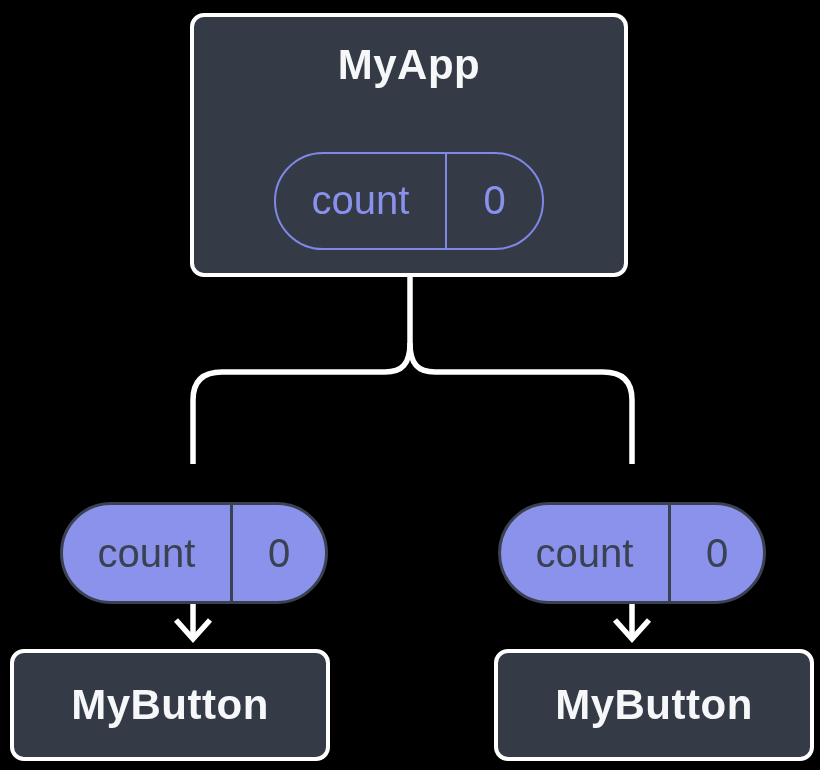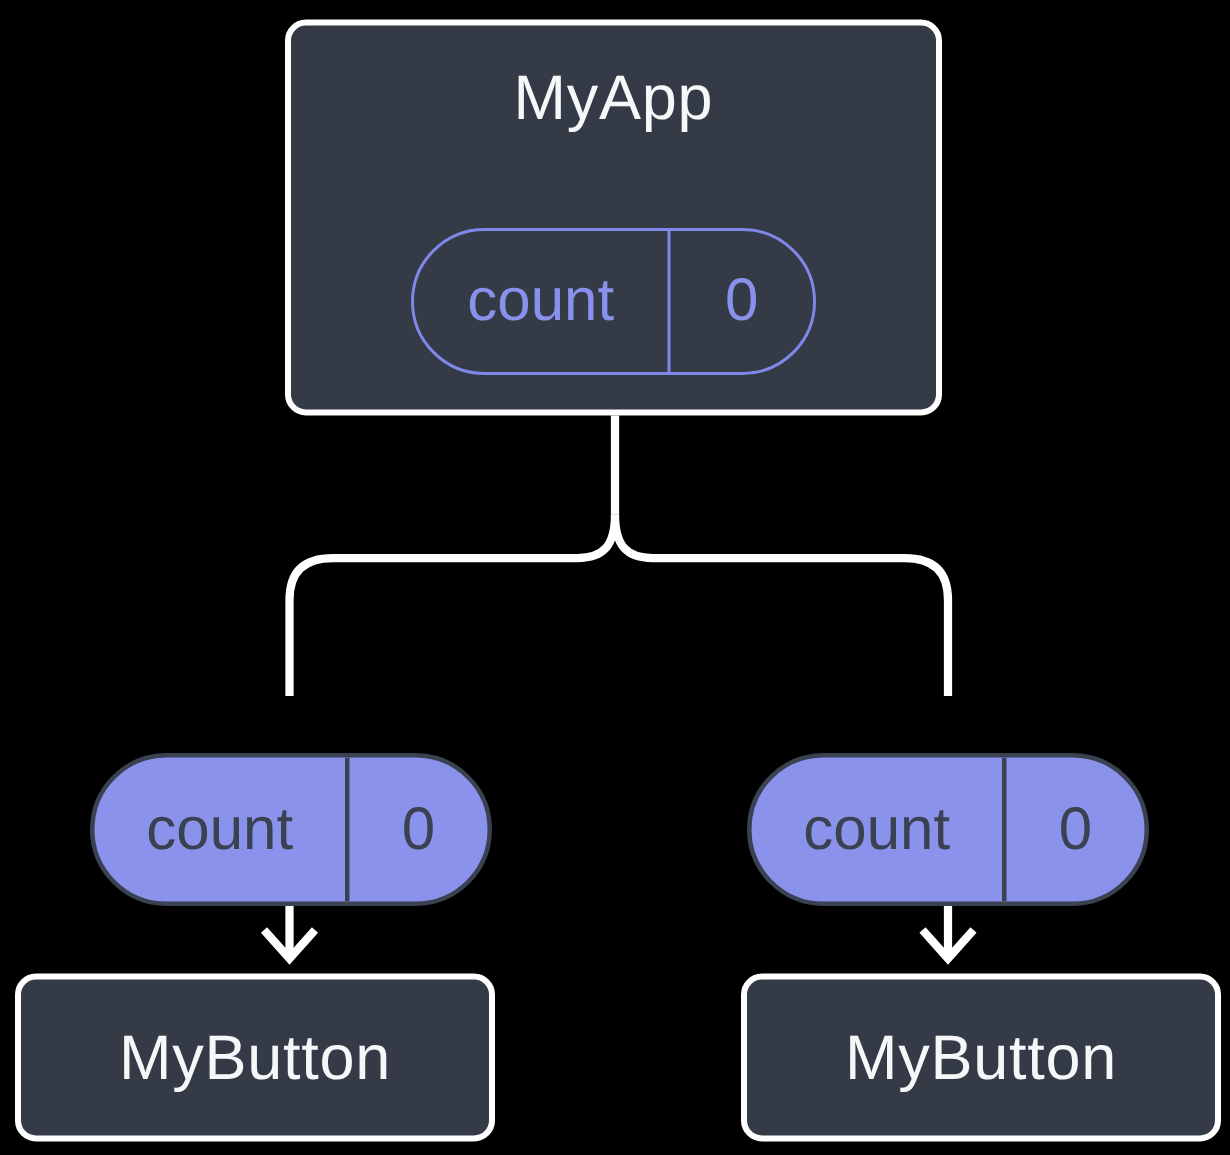--- a/index.html
+++ b/index.html
@@ -42,21 +42,21 @@
     background: var(--node-fill);
     border: 4px solid var(--node-border);
     border-radius: 14px;
     display: flex;
     align-items: center;
     justify-content: center;
     color: var(--node-text);
   }
   .node-title {
     font-size: 42px;
-    font-weight: 400;
+    font-weight: 700;
     letter-spacing: 0.5px;
     color: var(--node-text);
     line-height: 1.2;
   }
   .myapp {
     left: 190px; top: 13px;
     width: 438px; height: 264px;
     flex-direction: column;
     gap: 22px;
   }

